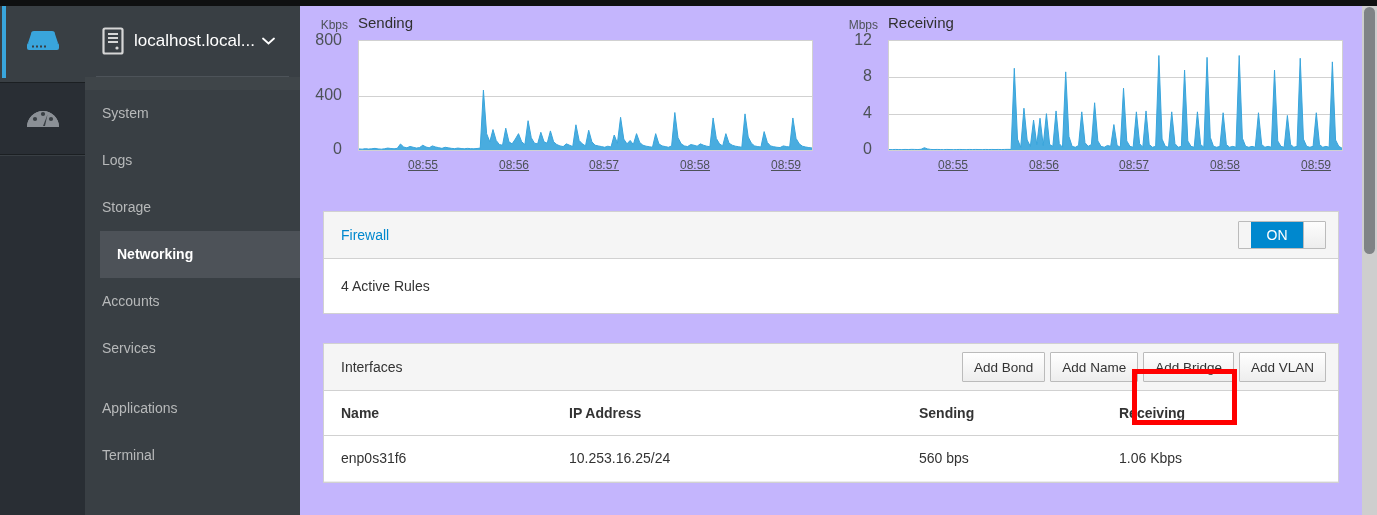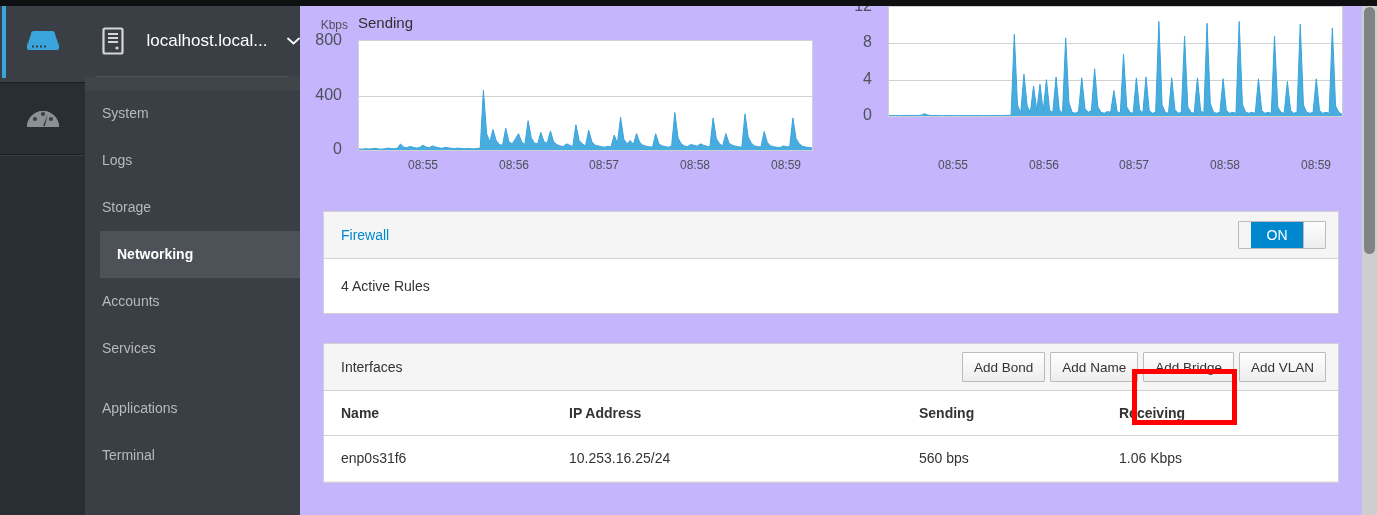--- a/index.html
+++ b/index.html
@@ -49,21 +49,20 @@
   
   .nav {
     position: absolute; left: 85px; top: 6px; width: 215px; height: 509px;
     background: #393f44;
   }
   .nav-host {
     height: 70px;
     display: flex; align-items: center;
     padding-left: 17px;
     cursor: pointer;
-    justify-content: space-between;
   }
   .host-icon { flex: 0 0 auto; margin-right: 10px; display: flex; }
   .host-name {
     color: #ffffff; font-size: 17px; font-weight: 400;
     white-space: nowrap;
   }
   .host-caret { margin-left: 7px; color: #ffffff; font-size: 12px; line-height: 1; }
   .nav-divider {
     height: 1px; background: #4d5359; margin: 0 11px;
   }
@@ -123,20 +122,21 @@
     position: absolute; left: 0; width: 100%; height: 1px;
     background: #d1d1d1;
   }
   .plot svg { position: absolute; left: 0; top: 0; display: block; }
   .xaxis { position: absolute; left: 53px; }
   .xtick {
     position: absolute; top: 0;
     font-size: 12px; color: #4d5258;
     transform: translateX(-50%);
     white-space: nowrap;
+    text-decoration: underline;
   }
 
   
   .card {
     border: 1px solid #d1d1d1;
     background: #ffffff;
     margin: 0 23px 0 23px;
   }
   .card-head {
     position: relative;
@@ -321,20 +321,24 @@
         <div class="xaxis" id="xaxis-sending" style="width:455px;height:20px;top:152px;">
             <div class="xtick" style="left: 65px;">08:55</div>
             <div class="xtick" style="left: 156px;">08:56</div>
             <div class="xtick" style="left: 246px;">08:57</div>
             <div class="xtick" style="left: 337px;">08:58</div>
             <div class="xtick" style="left: 428px;">08:59</div>
           </div>
       </div>
 
       <div class="chart-block" style="left:535px;width:520px;">
+        <div class="chart-head">
+          <div class="chart-unit">Mbps</div>
+          <div class="chart-title">Receiving</div>
+        </div>
         <div class="plot-wrap" style="height:112px;">
           <div class="yaxis">
               <div class="ytick" style="top: 109px;">0</div>
               <div class="ytick" style="top: 72.6667px;">4</div>
               <div class="ytick" style="top: 36.3333px;">8</div>
               <div class="ytick" style="top: 0px;">12</div>
             </div>
           <div class="plot" id="plot-receiving" style="width:455px;height:111px;">
               <div class="gridline" style="top: 73px;"></div>
               <div class="gridline" style="top: 36px;"></div>

